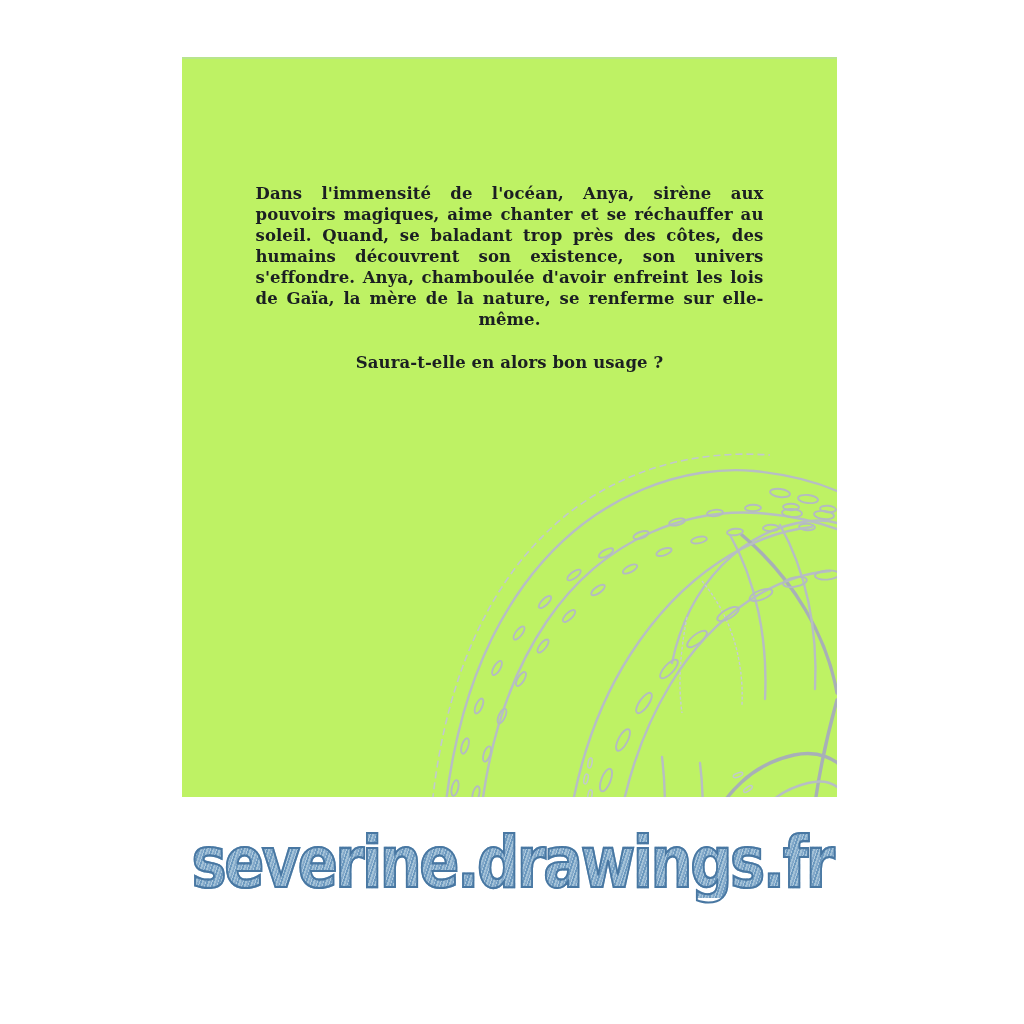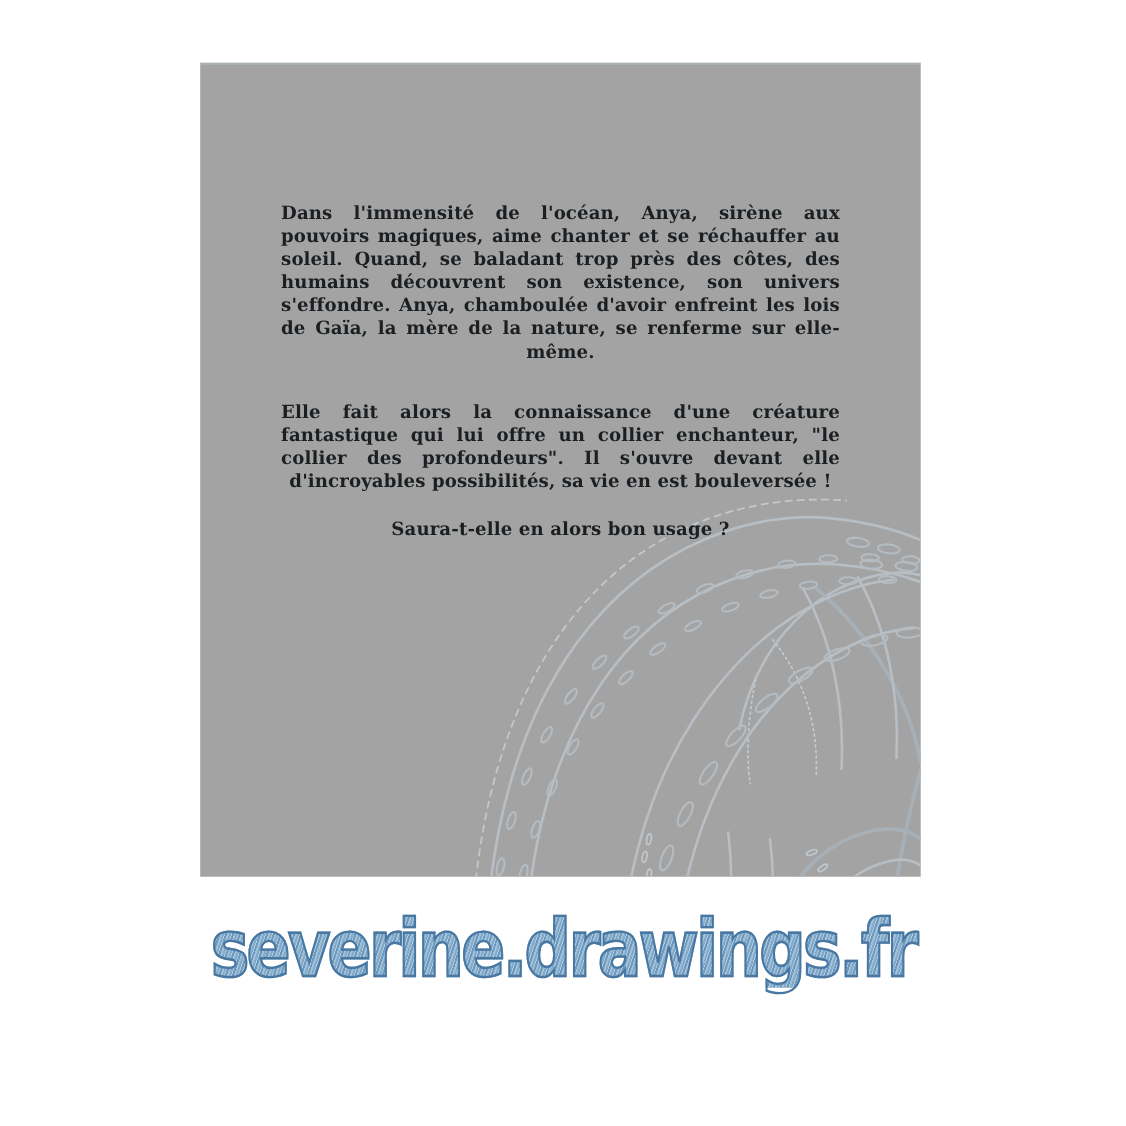--- a/index.html
+++ b/index.html
@@ -12,21 +12,21 @@
   }
   .canvas {
     position: absolute; inset: 0;
     width: 1024px; height: 1024px;
   }
   
   .page {
     position: absolute;
     left: 182px; top: 57px;
     width: 655px; height: 740px;
-    background: #a3a3a3;
+    background: #bef264;
     overflow: hidden;
     box-shadow: inset 0 2px 0 rgba(175,205,218,.35);
   }
   
   .synopsis {
     position: absolute;
     left: 0; top: 0; width: 100%;
     padding-top: 126px;
   }
   .synopsis p {
@@ -209,21 +209,20 @@
         <use href="#su-x" transform="translate(556,718) rotate(-20)"></use>
         <use href="#su-x" transform="translate(566,732) rotate(-35)"></use>
         <use href="#su-x" transform="translate(572,748) rotate(-50)"></use>
         <use href="#su-x" transform="translate(574,764) rotate(-65)"></use>
         <use href="#su-x" transform="translate(570,780) rotate(-80)"></use>
       </g>
     </svg>
 
     <div class="synopsis">
       <p class="para1" lang="fr">Dans l'immensité de l'océan, Anya, sirène aux pouvoirs magiques, aime chanter et se réchauffer au soleil. Quand, se baladant trop près des côtes, des humains découvrent son existence, son univers s'effondre. Anya, chamboulée d'avoir enfreint les lois de Gaïa, la mère de la nature, se renferme sur elle-même.</p>
-      <p class="para2" lang="fr">Elle fait alors la connaissance d'une créature fantastique qui lui offre un collier enchanteur, "le collier des profondeurs". Il s'ouvre devant elle d'incroyables possibilités, sa vie en est bouleversée !</p>
       <p class="question" lang="fr">Saura-t-elle en alors bon usage ?</p>
     </div>
 
   </div>
 
   <div class="watermark">severine.drawings.fr</div>
 
 </div>
 
 </body></html>

